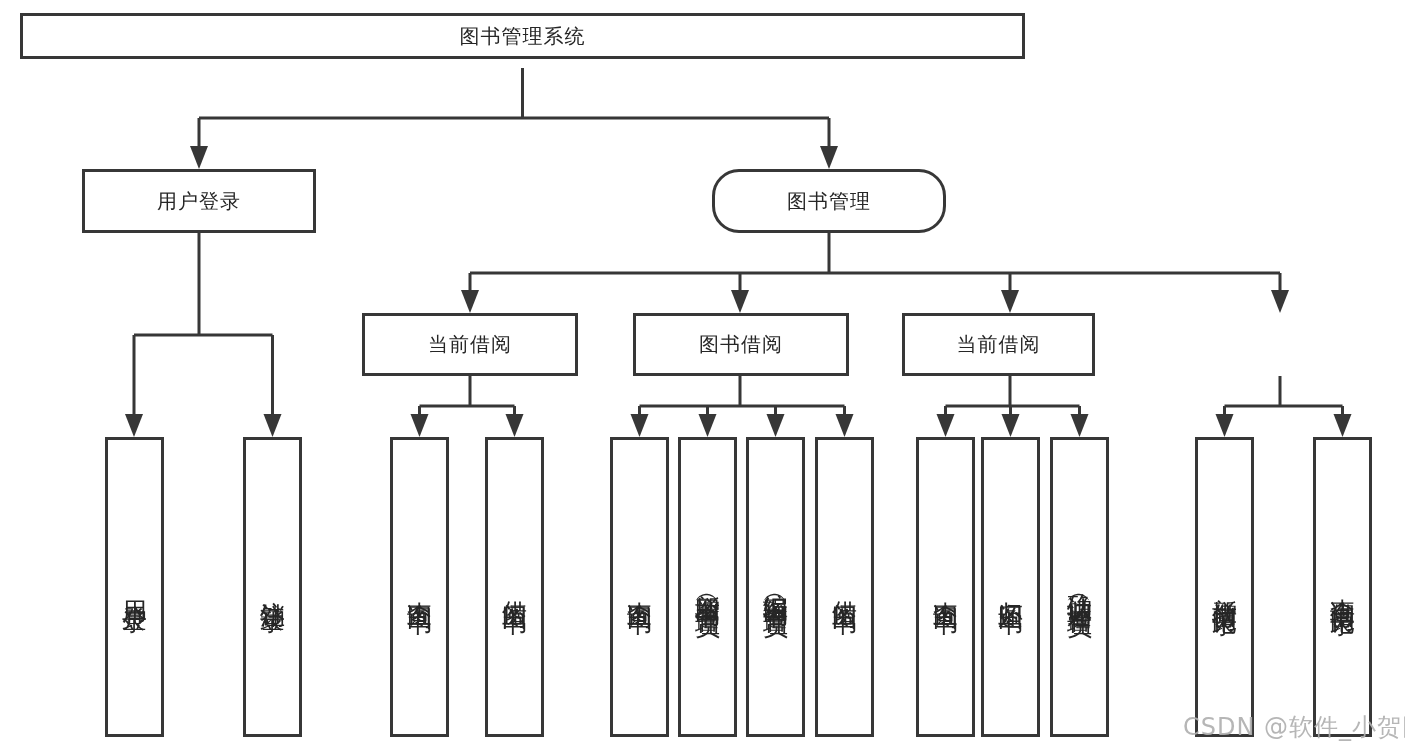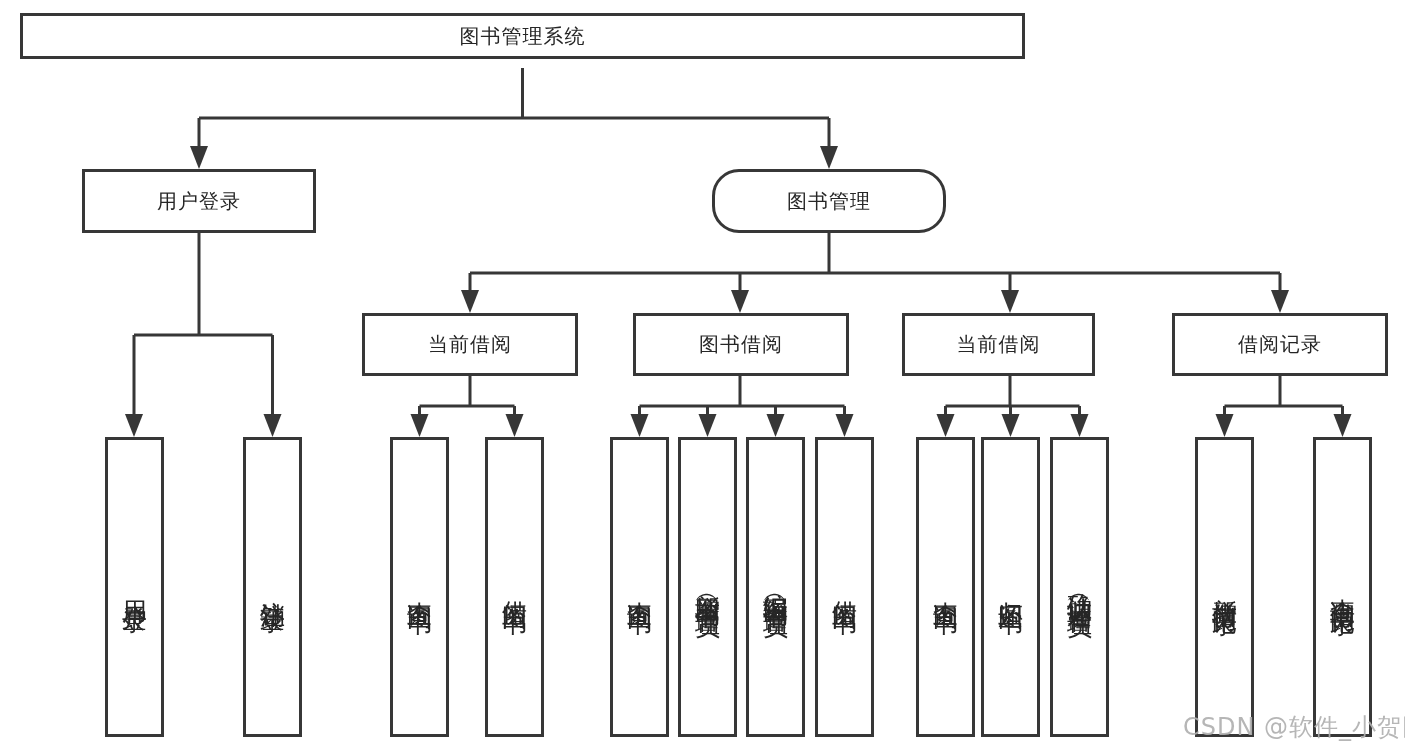--- a/index.html
+++ b/index.html
@@ -97,21 +97,20 @@
   </svg>
 
   <div class="box horizontal" style="left:20px; top:13px; width:1005px; height:46px;">图书管理系统</div>
 
   <div class="box horizontal" style="left:82px; top:169px; width:234px; height:64px;">用户登录</div>
   <div class="box horizontal" style="left:712px; top:169px; width:234px; height:64px;border-radius:27px;">图书管理</div>
 
   <div class="box horizontal" style="left:362px; top:313px; width:216px; height:63px;">当前借阅</div>
   <div class="box horizontal" style="left:633px; top:313px; width:216px; height:63px;">图书借阅</div>
   <div class="box horizontal" style="left:902px; top:313px; width:193px; height:63px;">当前借阅</div>
-  <div class="box horizontal" style="left:1172px; top:313px; width:216px; height:63px;">借阅记录</div>
 
   <div class="box vertical" style="left:105px; top:437px; width:59px; height:300px;">用户登录</div>
   <div class="box vertical" style="left:243px; top:437px; width:59px; height:300px;">注销登录</div>
 
   <div class="box vertical" style="left:390px; top:437px; width:59px; height:300px;">查询图书</div>
   <div class="box vertical" style="left:485px; top:437px; width:59px; height:300px;">借阅图书</div>
 
   <div class="box vertical" style="left:610px; top:437px; width:59px; height:300px;">查询图书</div>
   <div class="box vertical" style="left:678px; top:437px; width:59px; height:300px;">新增图书（管理员）</div>
   <div class="box vertical" style="left:746px; top:437px; width:59px; height:300px;">编辑图书（管理员）</div>

